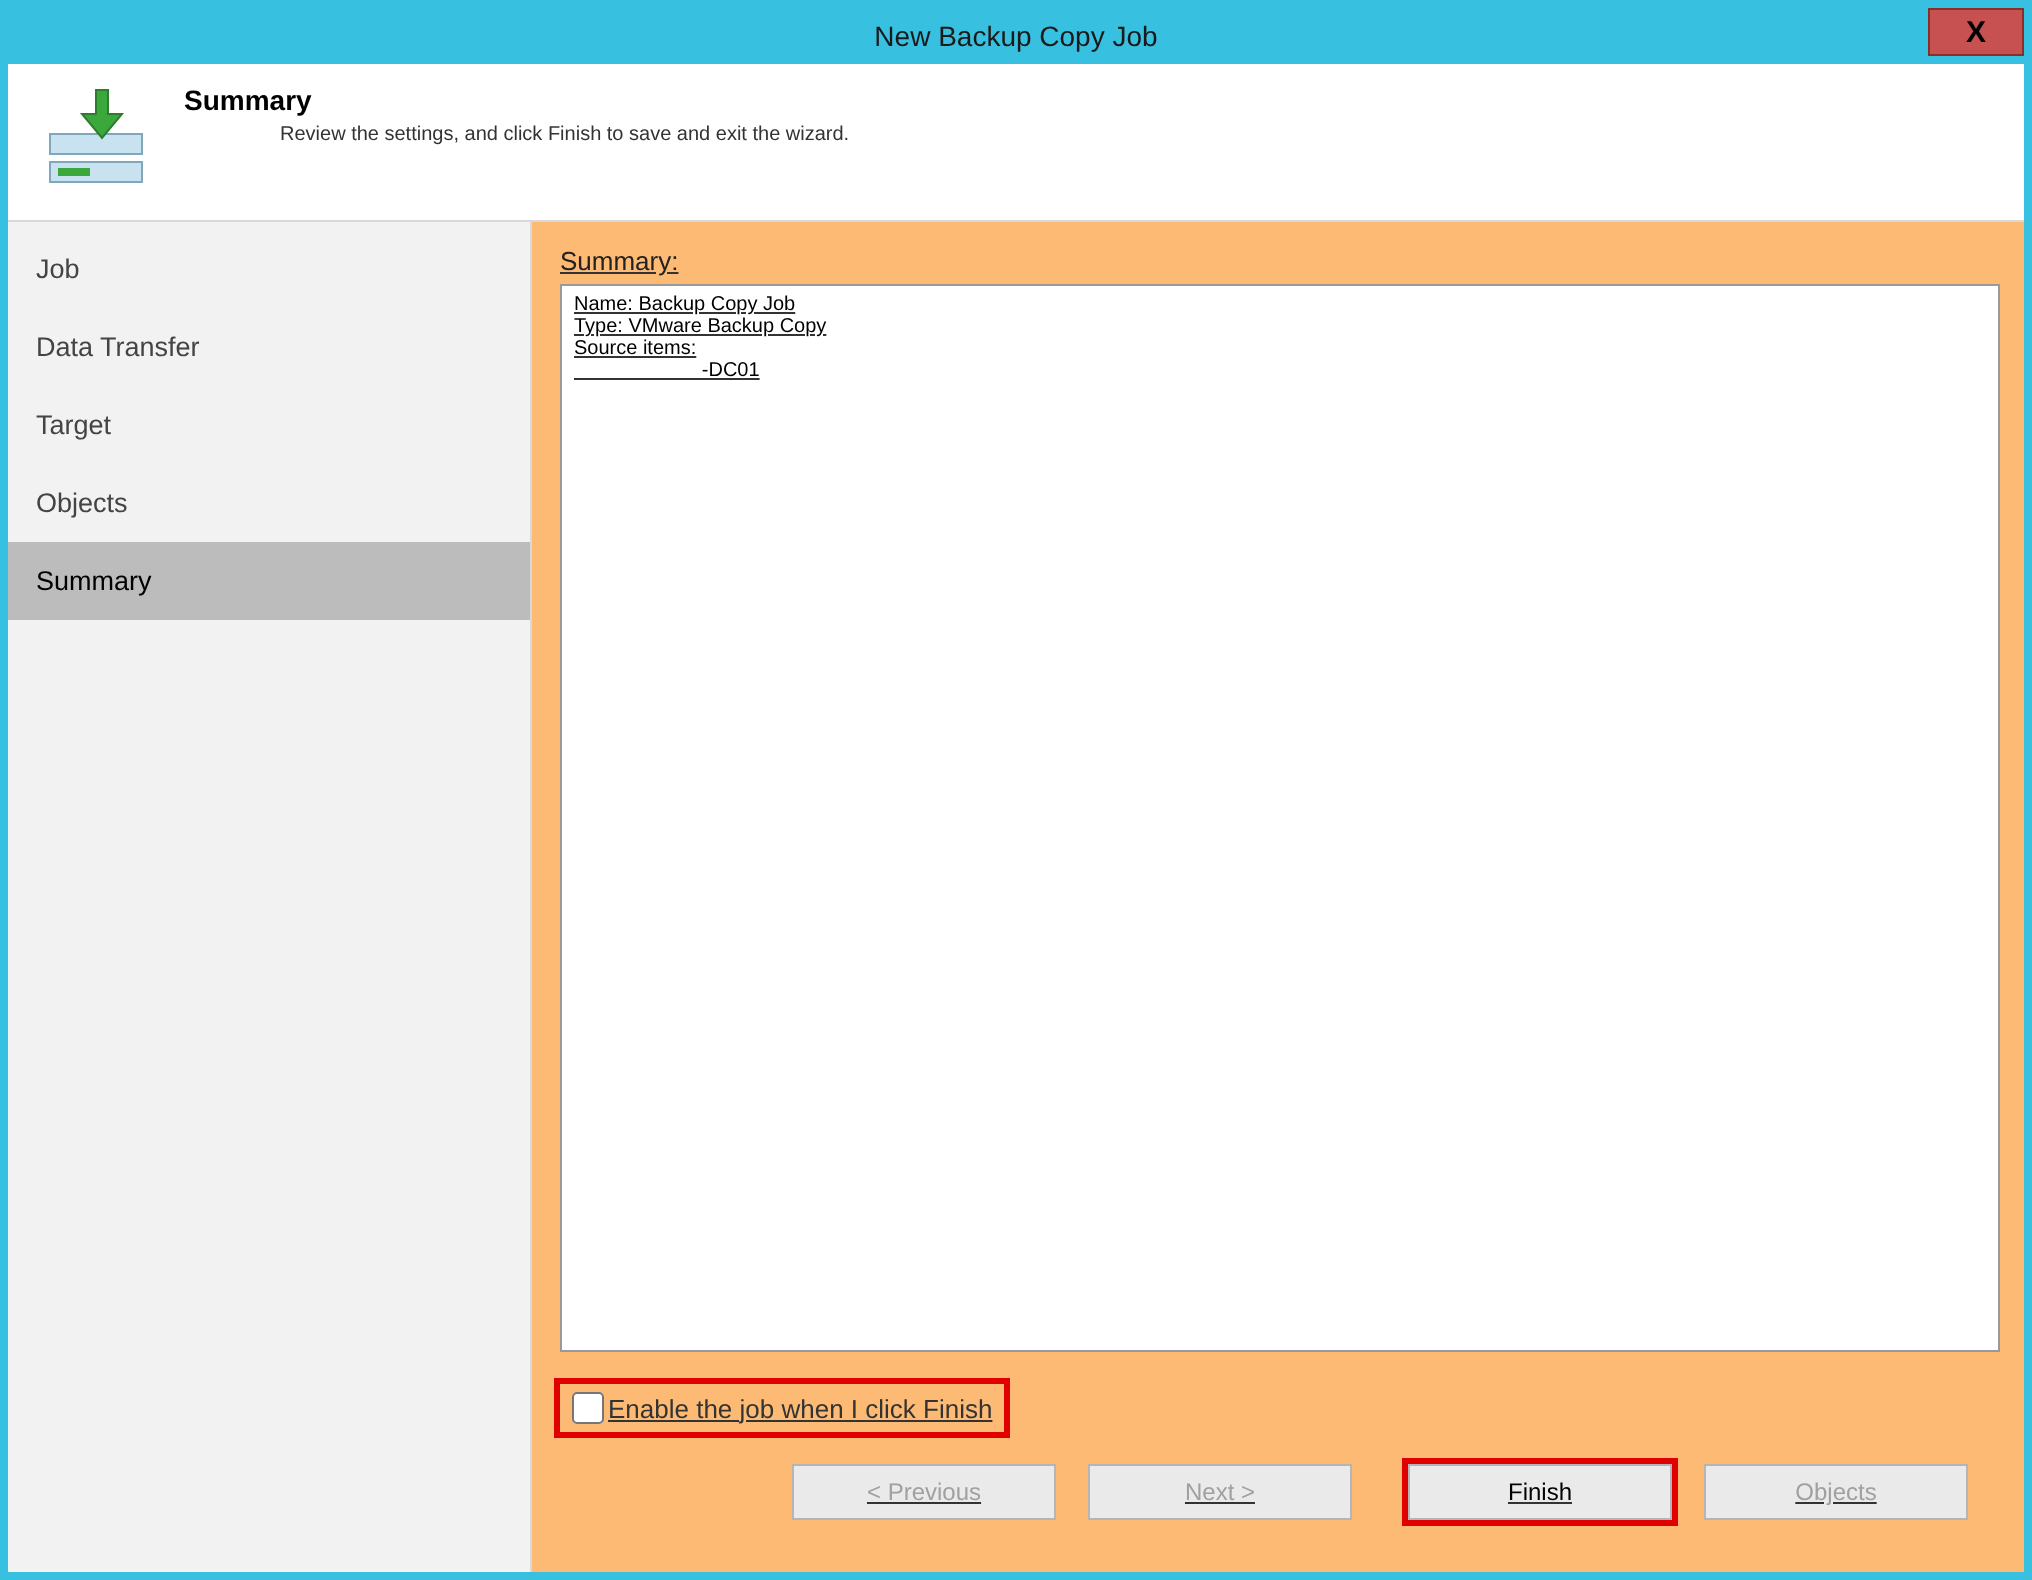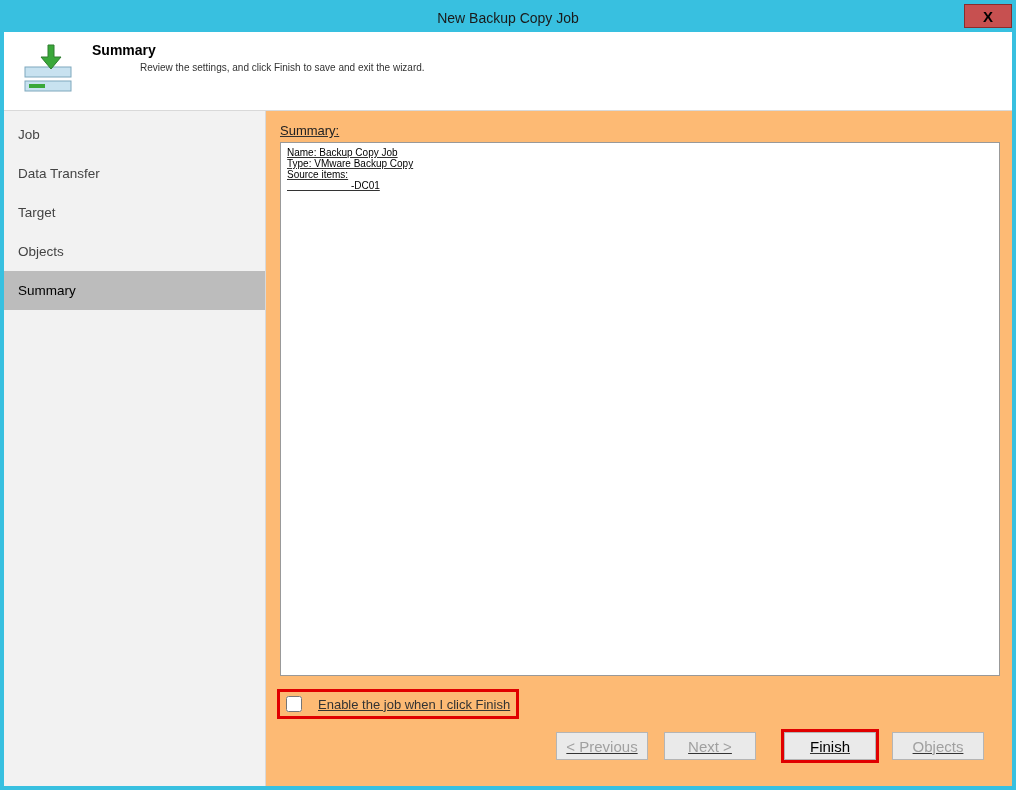--- a/index.html
+++ b/index.html
@@ -116,41 +116,41 @@
     color: #000;
     white-space: pre;
     font-family: "Segoe UI", Tahoma, sans-serif;
     overflow: auto;
     min-height: 0;
   }
   .checkbox-row {
     margin-top: 16px;
     display: flex;
     align-items: center;
-    gap: 16px;
+    gap: 2px;
     padding: 4px 6px;
     width: fit-content;
     outline: 3px solid #e00000;
   }
   .checkbox-row input[type=checkbox] {
     width: 16px; height: 16px;
     margin: 0;
   }
   .footer {
     padding: 16px 16px 16px 16px;
     display: flex;
     justify-content: flex-end;
     gap: 16px;
   }
   .btn {
-    width: 92px; height: 28px;
+    width: 132px; height: 28px;
     border: 1px solid #b5b5b5;
     background: #eaeaea;
     color: #333;
-    font-size: 15px;
+    font-size: 12px;
     cursor: pointer;
     display: flex;
     align-items: center;
     justify-content: center;
   }
   .btn.disabled {
     color: #a0a0a0;
     cursor: default;
   }
   .btn.highlighted {

